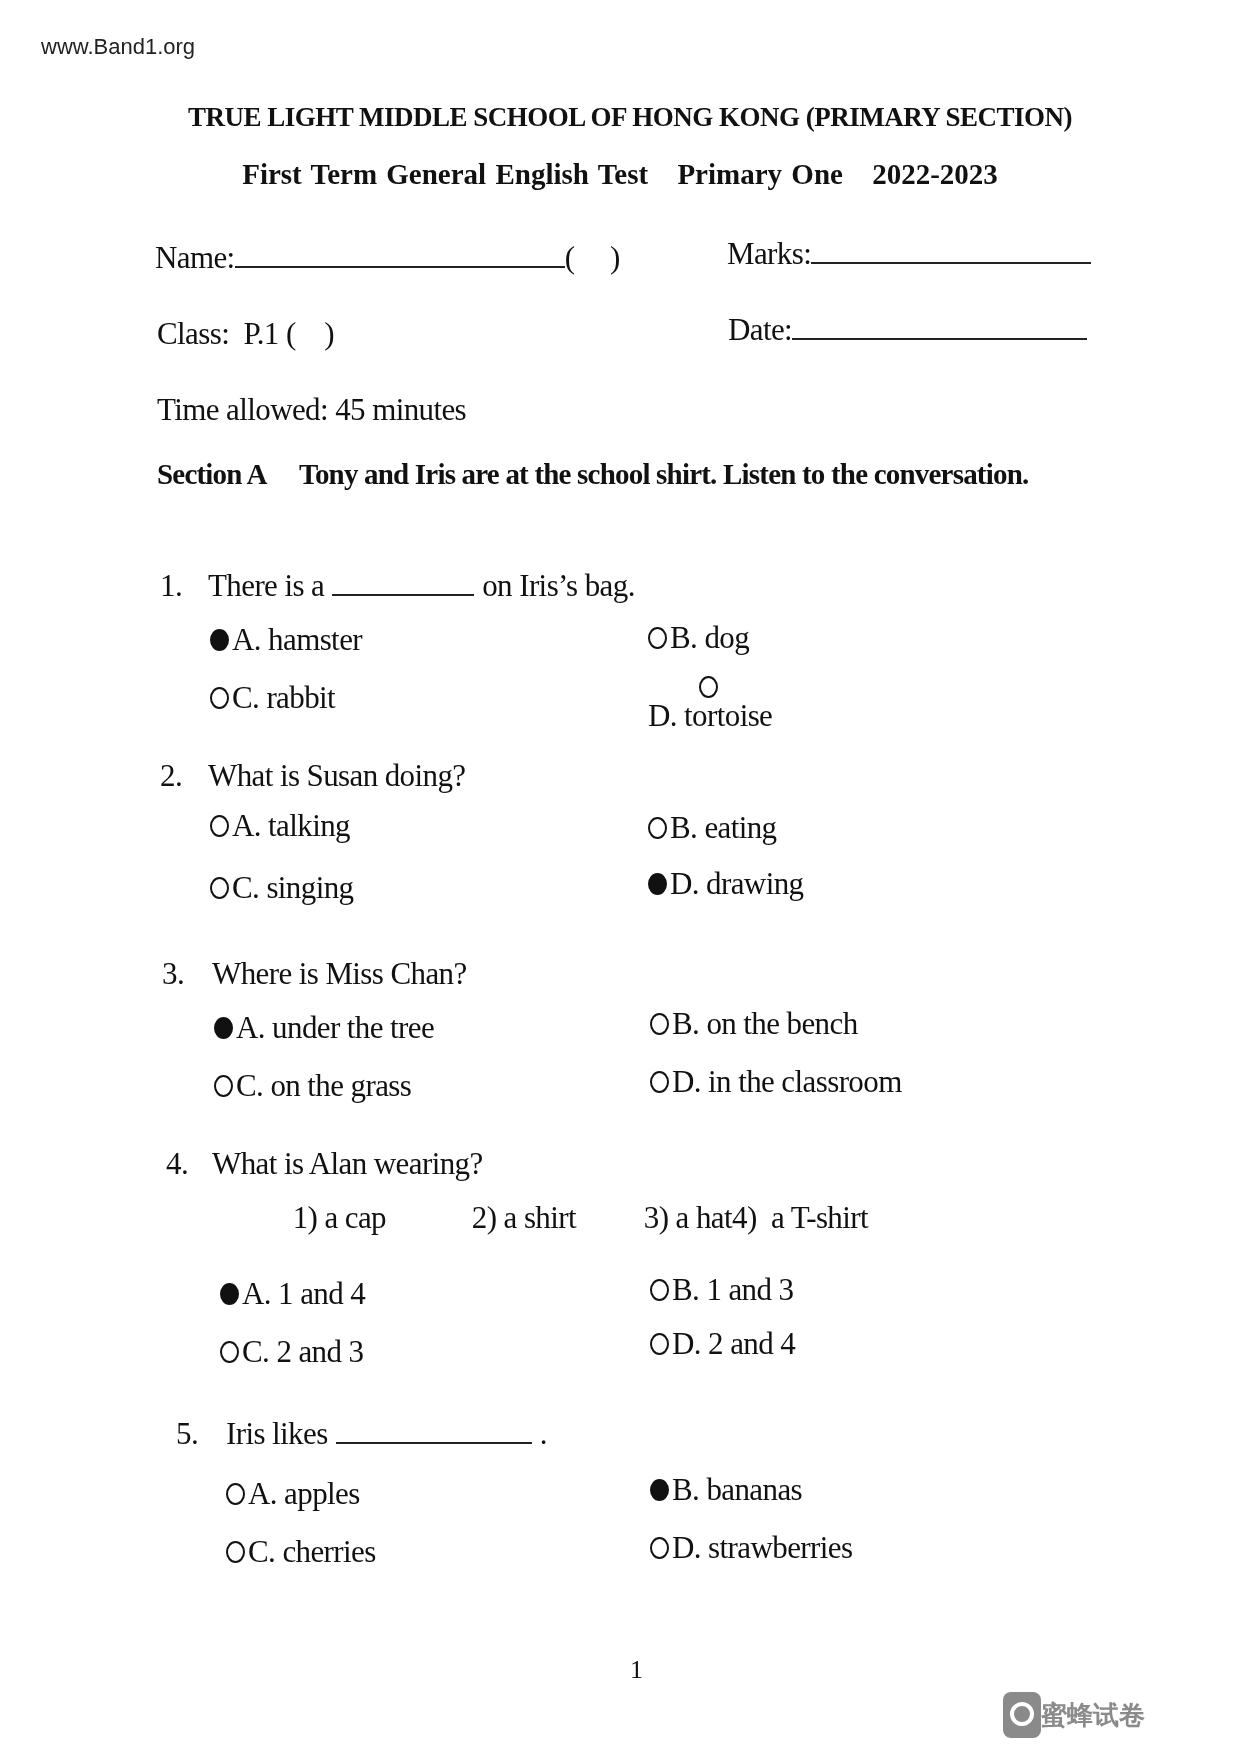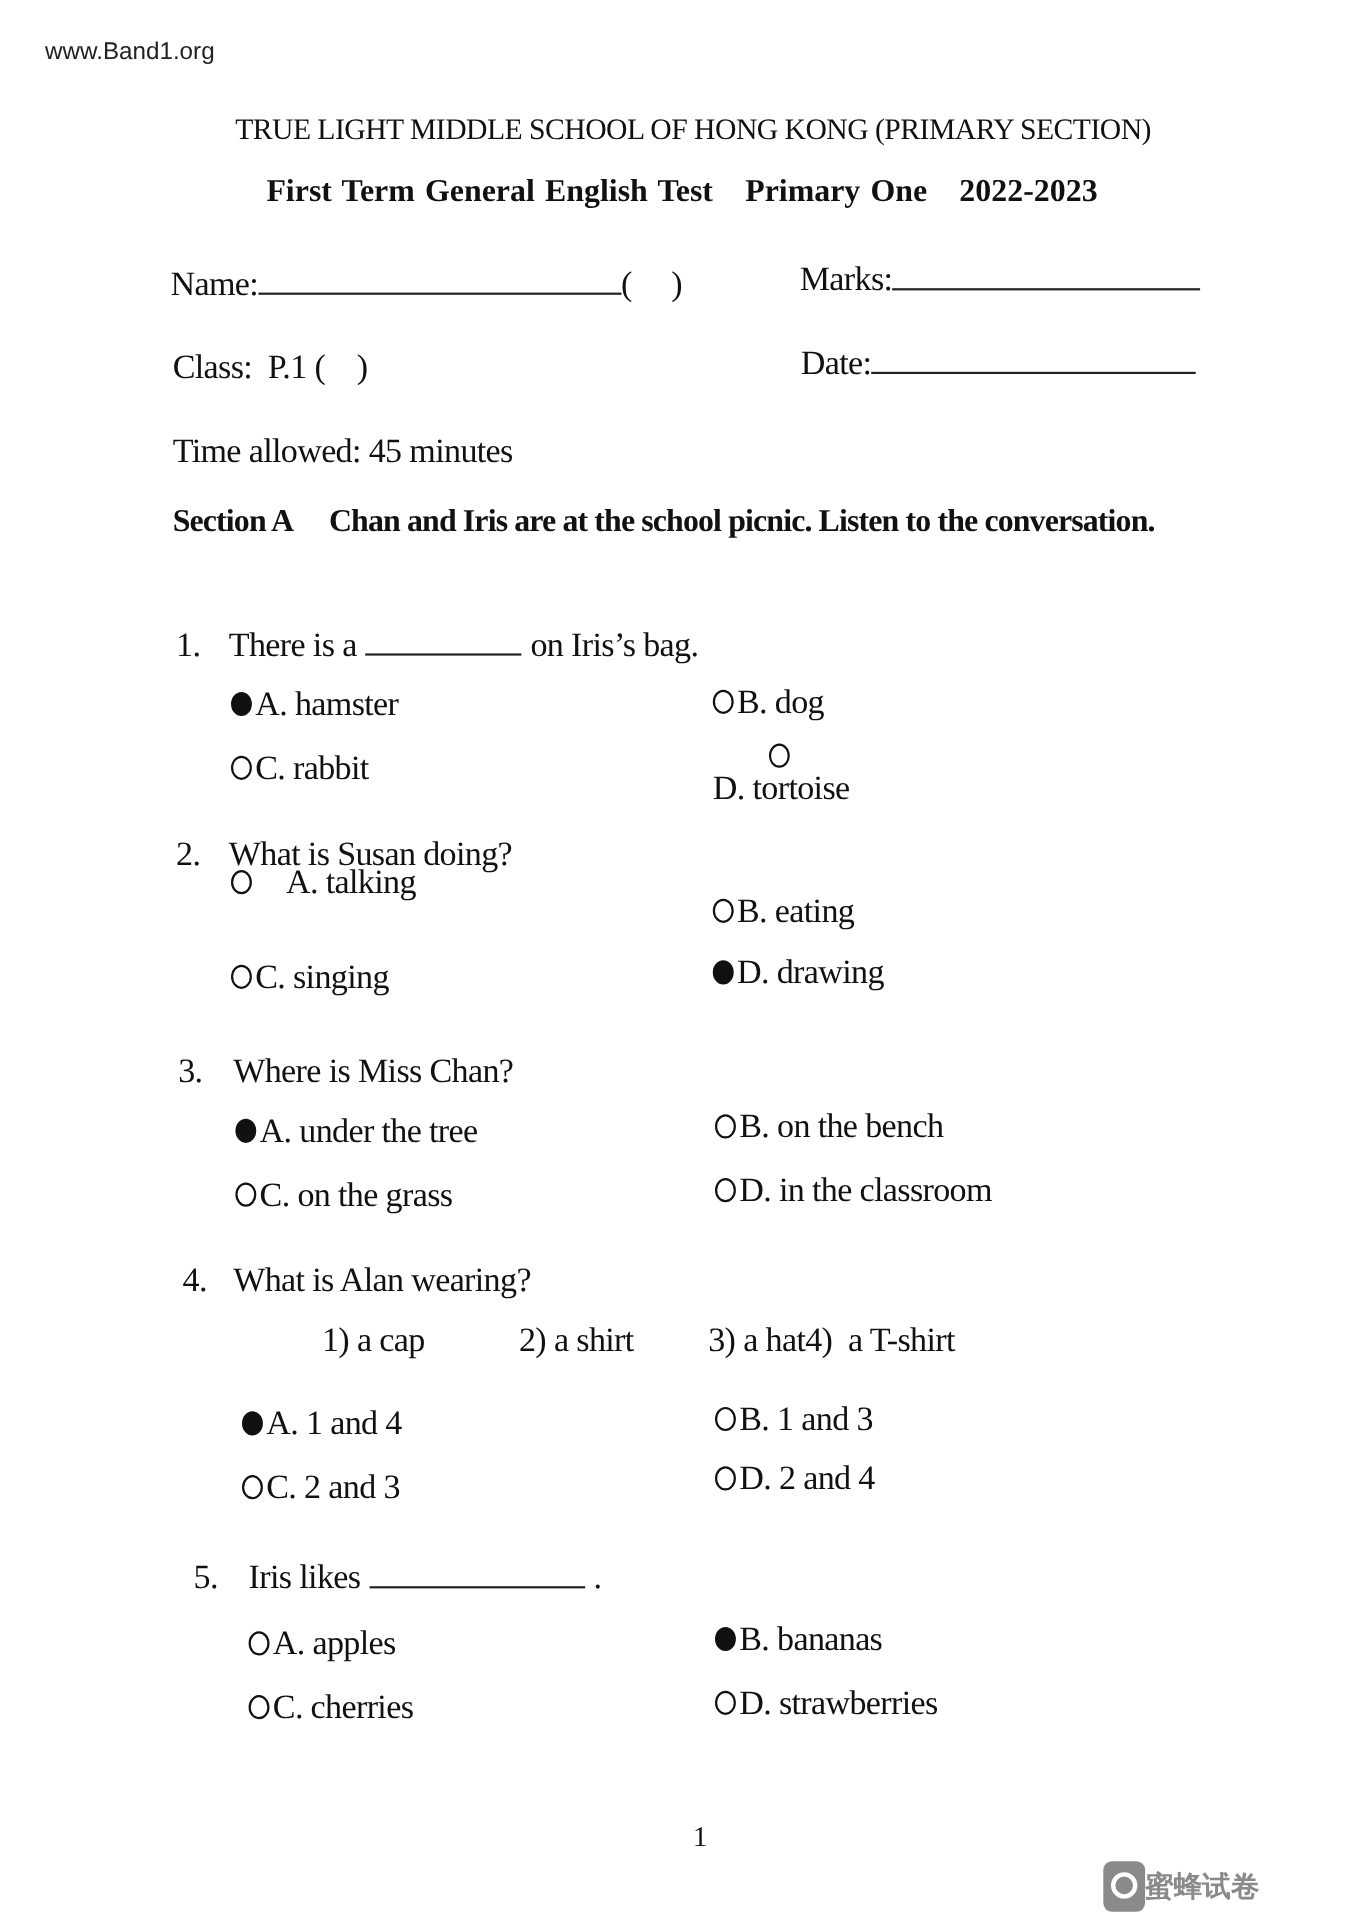--- a/index.html
+++ b/index.html
@@ -2,21 +2,21 @@
 <html><head>
 <meta charset="utf-8">
 <style>
   html, body { margin: 0; padding: 0; background: #ffffff; }
   body {
     width: 1240px; height: 1754px; position: relative; overflow: hidden;
     font-family: "Liberation Serif", "DejaVu Serif", serif; color: #111;
   }
   .abs { position: absolute; }
   .site { left: 41px; top: 34px; font-family: "Liberation Sans", "DejaVu Sans", sans-serif; font-size: 22px; color: #222; }
-  .school { left: 0; width: 1240px; top: 102px; text-align: center; font-weight: normal; font-size: 27px; letter-spacing: -0.5px; padding-left: 20px; box-sizing: border-box; }
+  .school { left: 0; width: 1240px; top: 102px; text-align: center; font-weight: bold; font-size: 27px; letter-spacing: -0.5px; padding-left: 20px; box-sizing: border-box; }
   .subtitle { left: 0; width: 1240px; top: 158px; text-align: center; font-weight: bold; font-size: 29px; word-spacing: 2px; }
   .subtitle span { margin: 0 10px; }
   .field { font-size: 31px; letter-spacing: -0.6px; text-align: center; }
   .line { display: inline-block; border-bottom: 2px solid #222; vertical-align: baseline; height: 1px; }
   .section { left: 157px; top: 458px; font-weight: bold; font-size: 29px; letter-spacing: -0.8px; }
   .section .label { display: inline-block; width: 142px; }
   .section .cont { display: block; margin-left: 145px; margin-top: 12px; }
   .q { font-size: 31px; letter-spacing: -0.6px; }
   .qnum { display: inline-block; width: 48px; }
   .opt { font-size: 31px; letter-spacing: -0.6px; display: flex; align-items: center; }
@@ -47,21 +47,21 @@
 <div class="abs field" style="left:727px; top:236px;">
   <span>Marks:</span><span class="line" style="width:280px;"></span>
 </div>
 <div class="abs field" style="left:157px; top:316px; white-space:pre;">Class:  P.1 (    )</div>
 <div class="abs field" style="left:728px; top:312px;">
   <span>Date:</span><span class="line" style="width:295px;"></span>
 </div>
 <div class="abs field" style="left:157px; top:392px;">Time allowed: 45 minutes</div>
 
 <div class="abs section">
-  <span class="label">Section A</span><span>Chan and Iris are at the school picnic. Listen to the conversation.</span>
+  <span class="label">Section A</span><span>Tony and Iris are at the school shirt. Listen to the conversation.</span>
 </div>
 
 <div class="abs q" style="left:160px; top:568px;">
   <span class="qnum">1.</span><span>There is a</span><span class="blank" style="width:142px;"></span><span>on Iris’s bag.</span>
 </div>
 <div class="abs opt" style="left:210px; top:622px;">
     <span class="bubble filled"></span>
     <span>A. hamster</span>
   </div>
 <div class="abs opt" style="left:648px; top:620px;">
@@ -73,21 +73,21 @@
     <span>C. rabbit</span>
   </div>
 <div class="abs opt" style="left:648px; top:676px;flex-direction:column;">
     <span class="bubble"></span>
     <span>D. tortoise</span>
   </div>
 
 <div class="abs q" style="left:160px; top:758px;">
   <span class="qnum">2.</span><span>What is Susan doing?</span>
 </div>
-<div class="abs opt" style="left:210px; top:784px;gap:28px;">
+<div class="abs opt" style="left:210px; top:808px;">
     <span class="bubble"></span>
     <span>A. talking</span>
   </div>
 <div class="abs opt" style="left:648px; top:810px;">
     <span class="bubble"></span>
     <span>B. eating</span>
   </div>
 <div class="abs opt" style="left:210px; top:870px;">
     <span class="bubble"></span>
     <span>C. singing</span>

